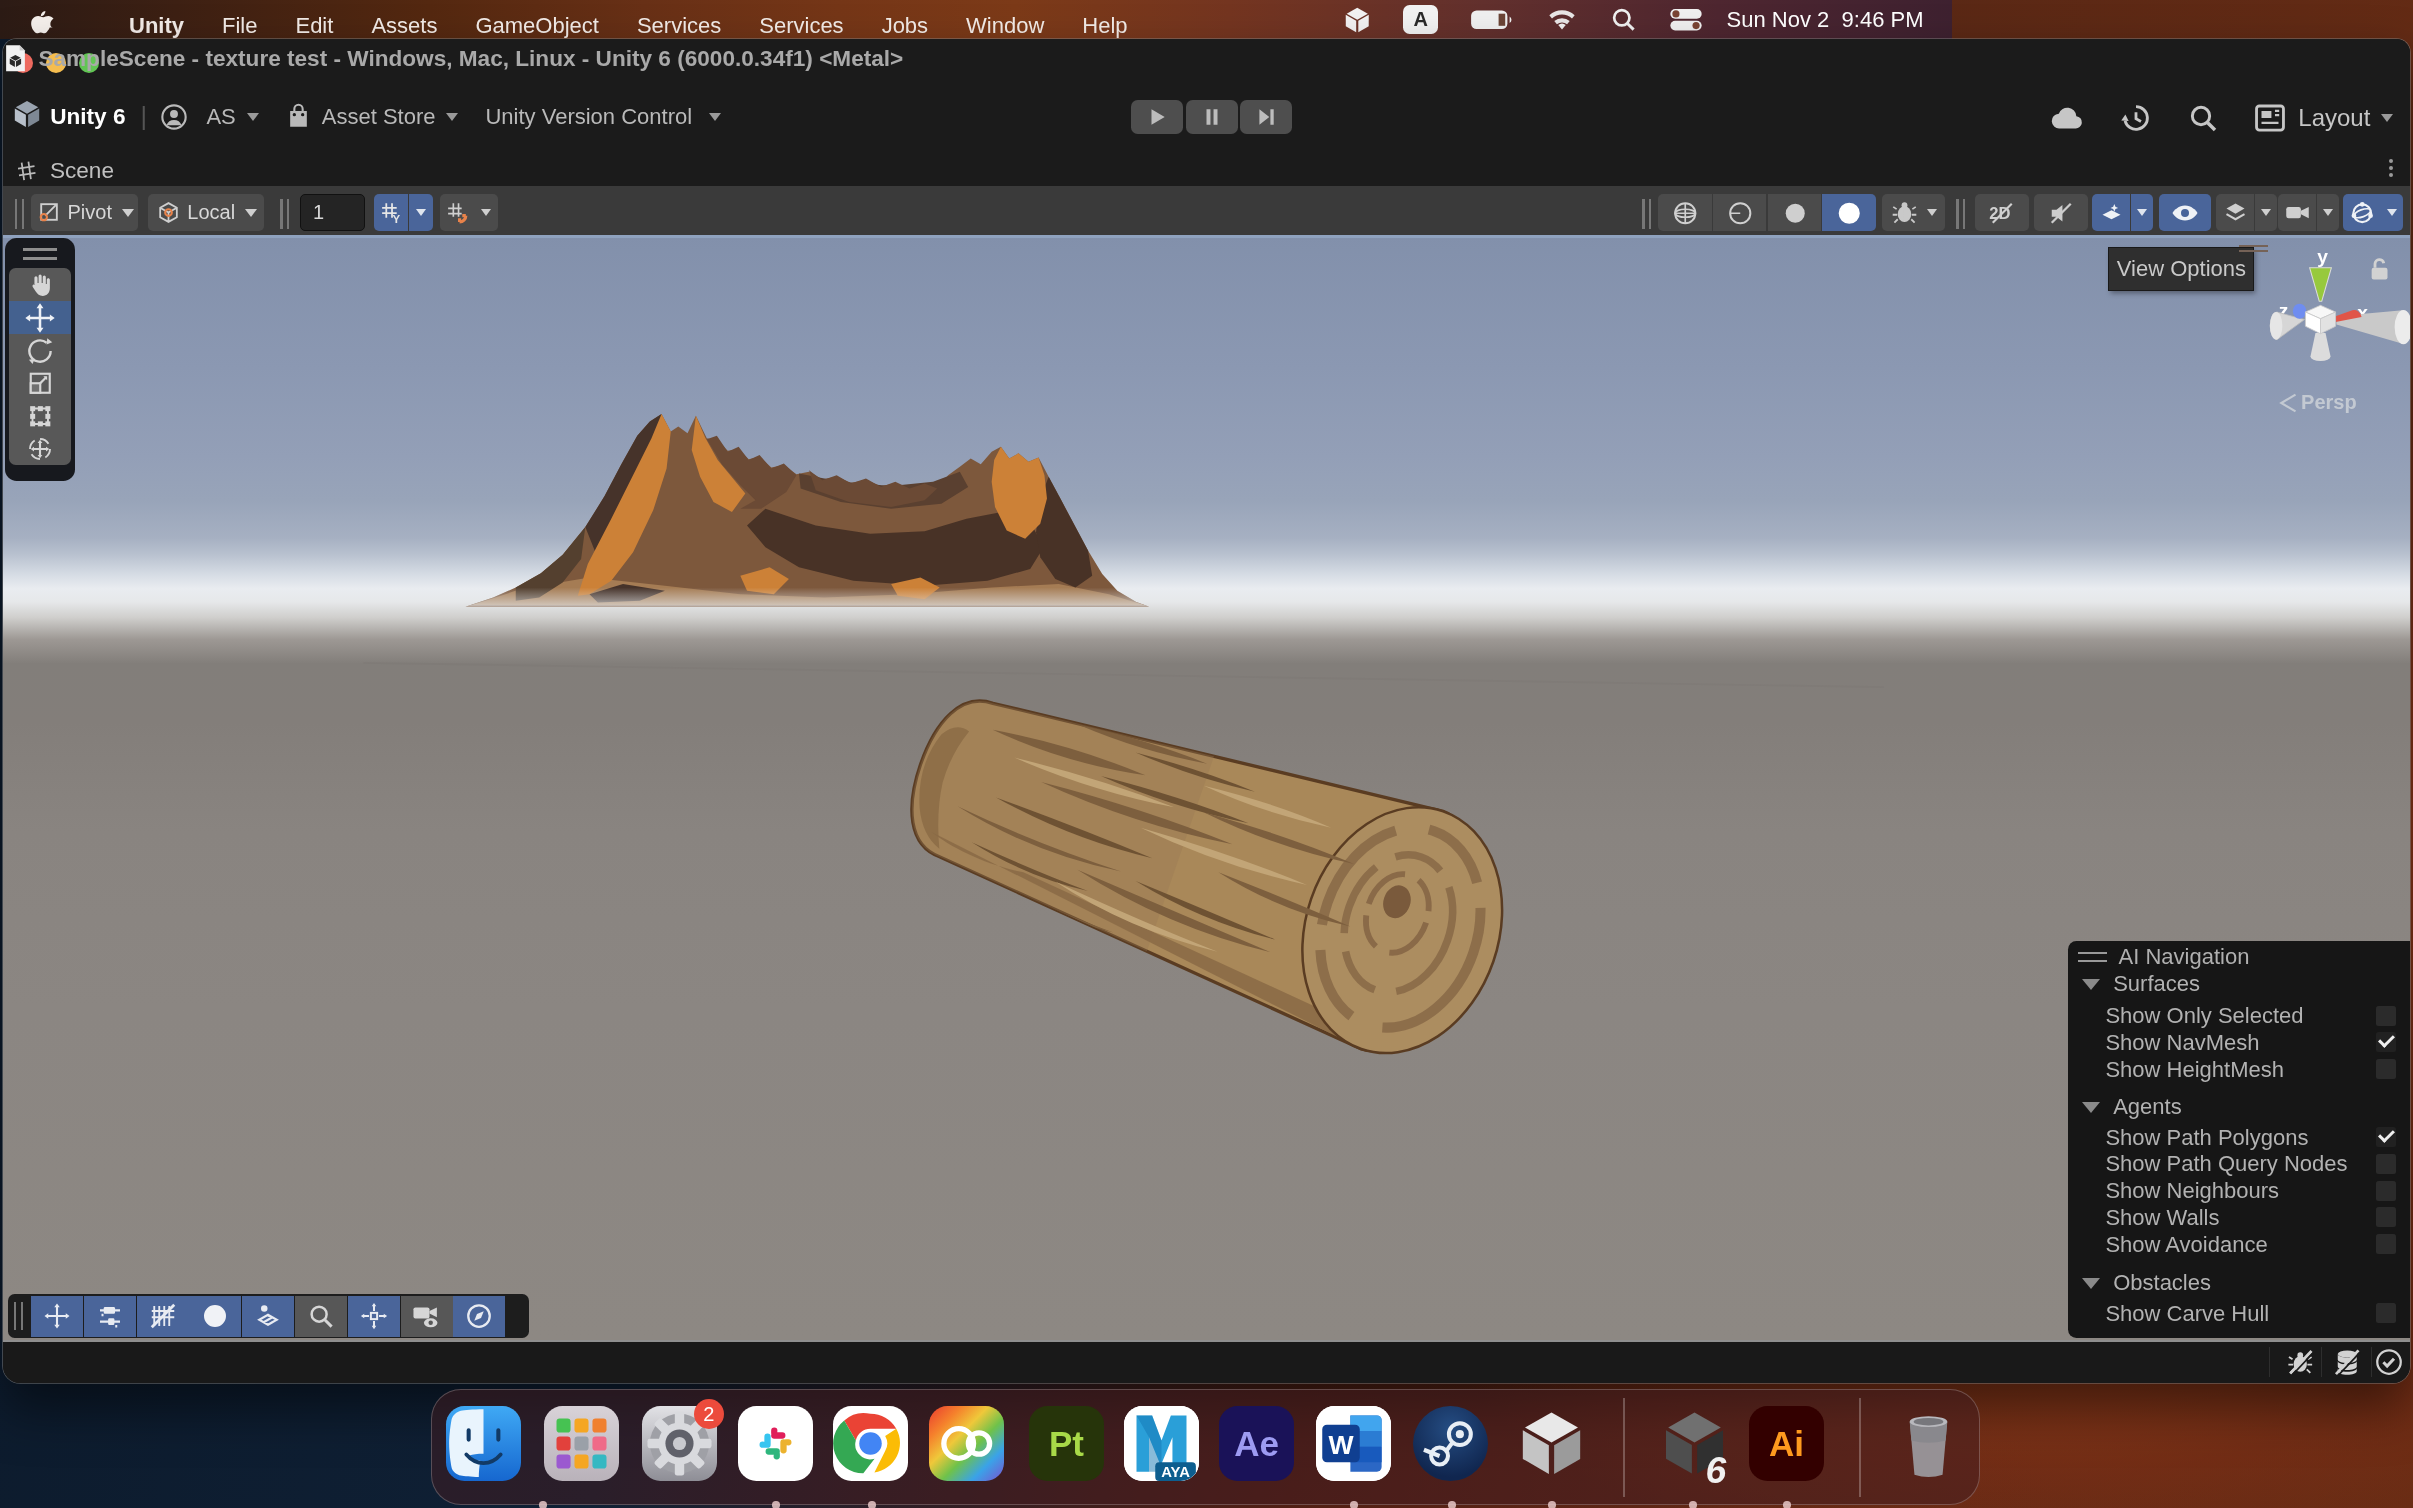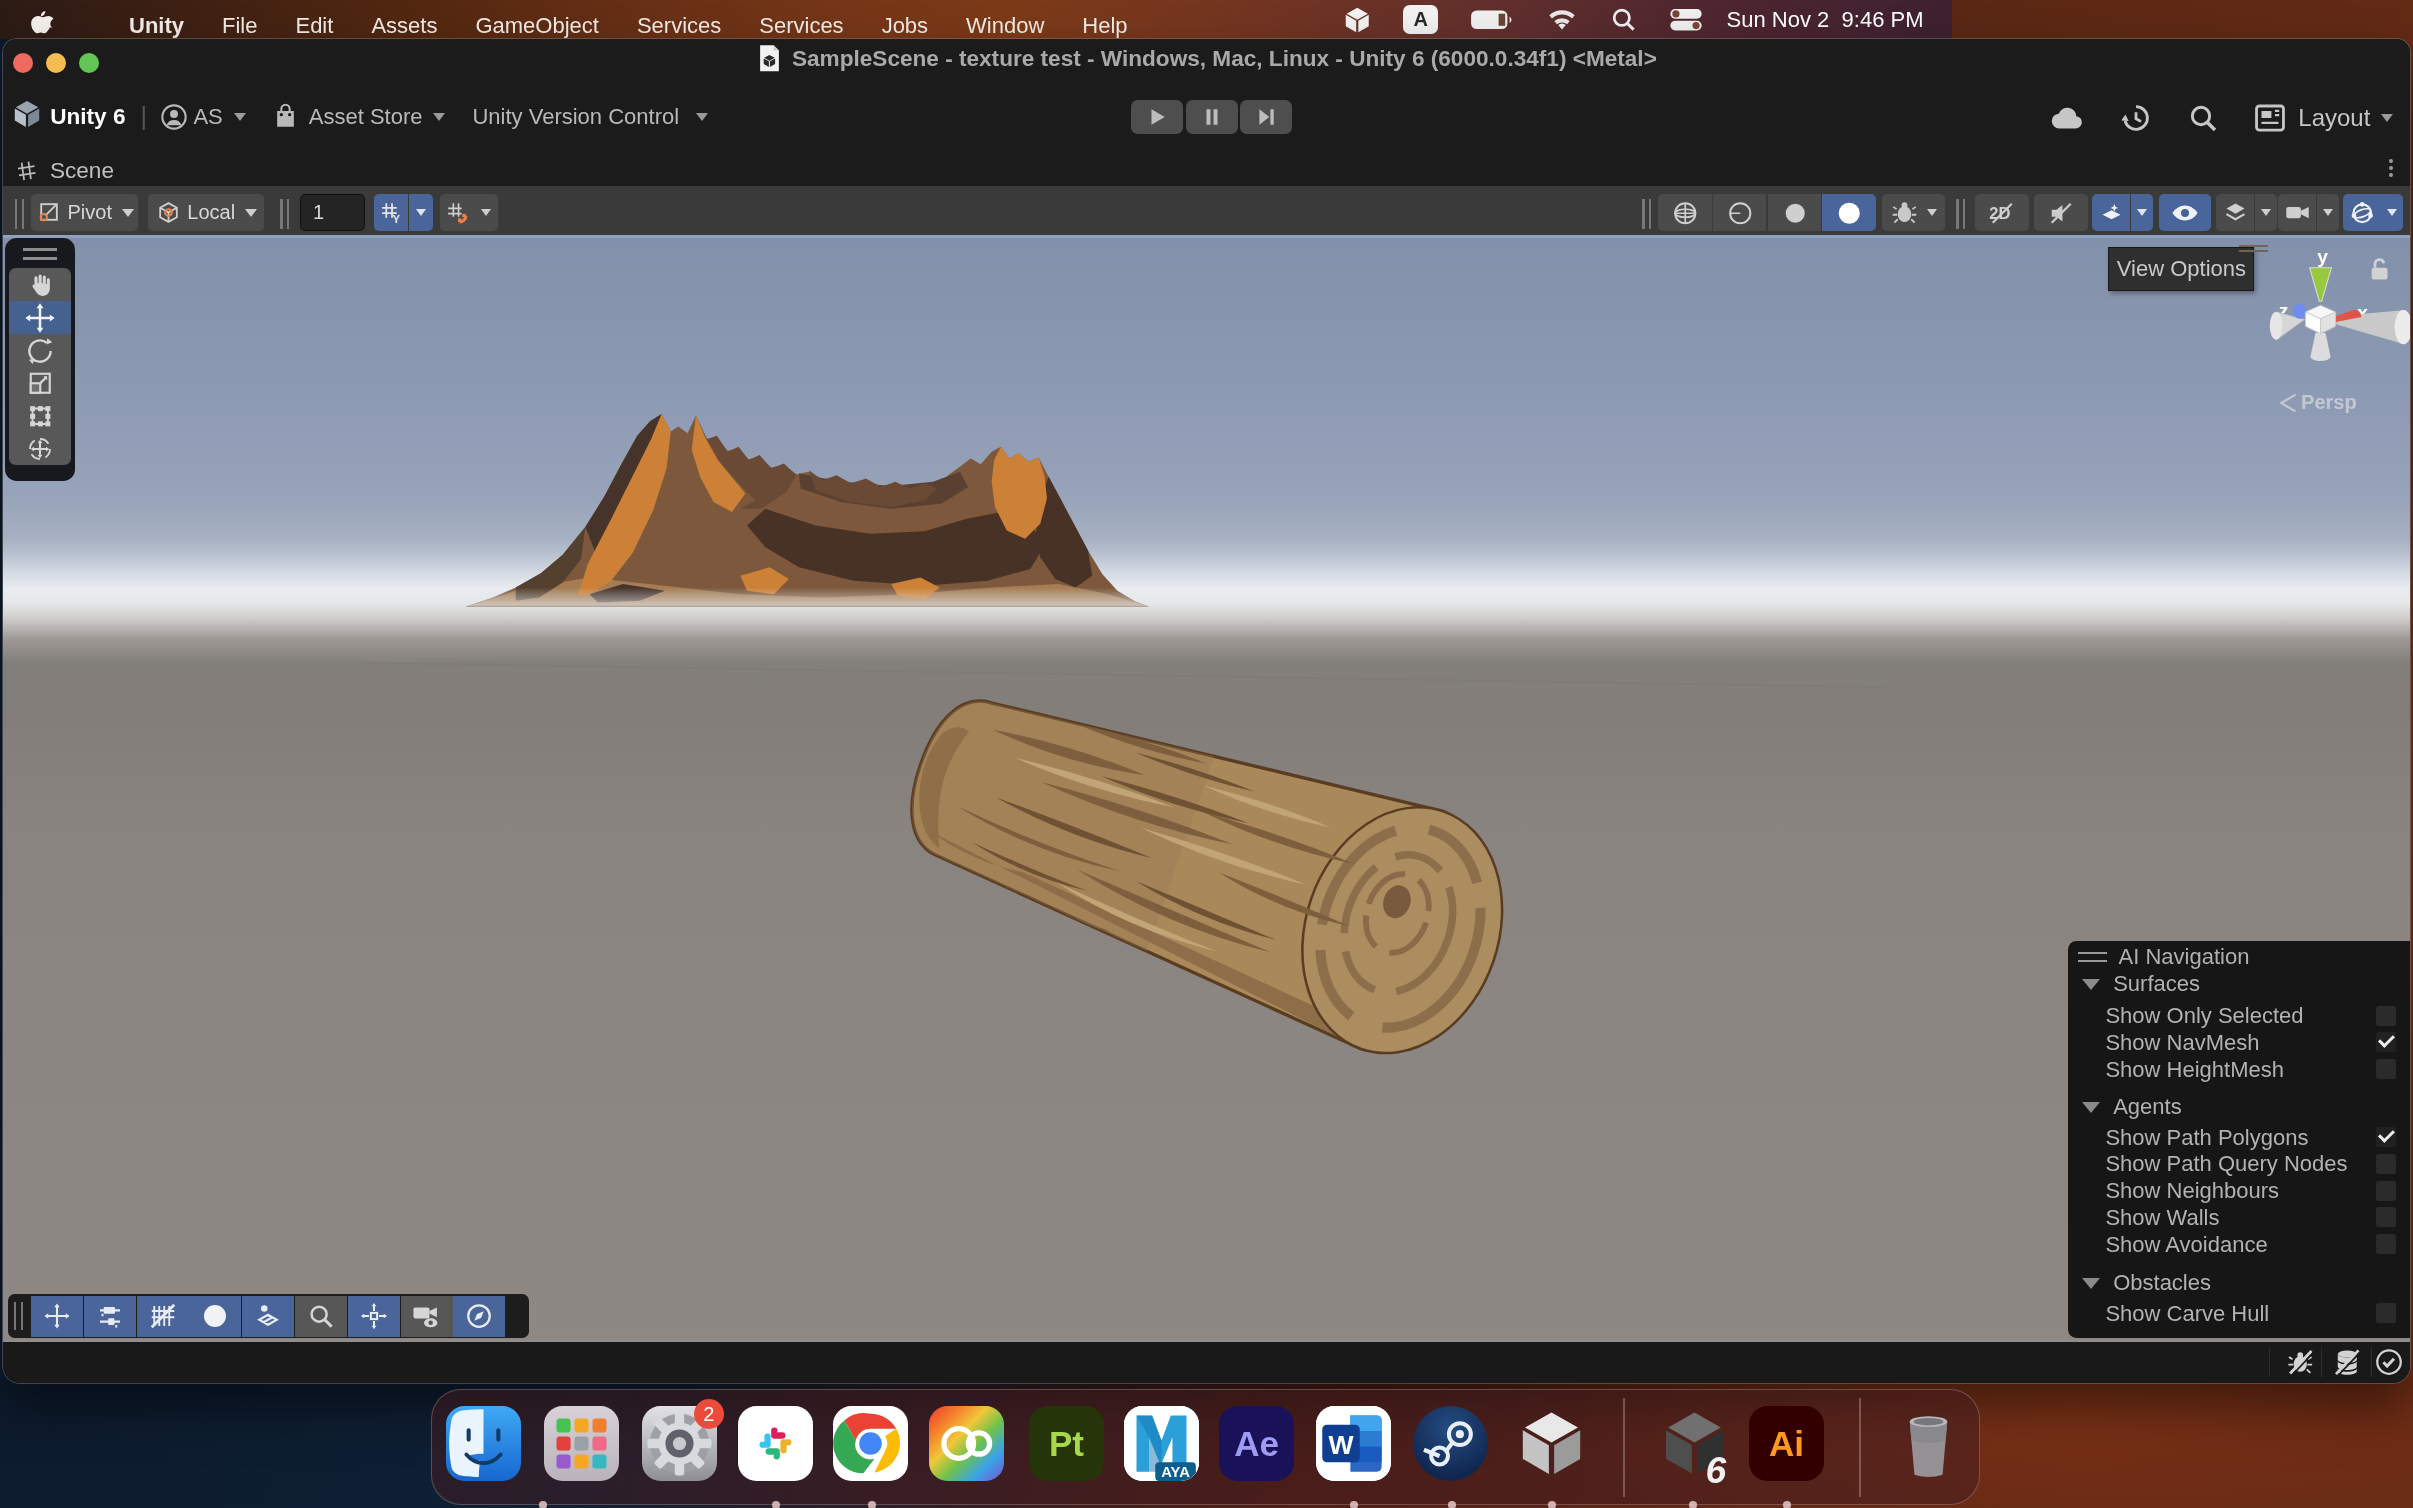--- a/index.html
+++ b/index.html
@@ -25,21 +25,21 @@
   .mbicon { margin-left:32px; display:flex; align-items:center; }
   
   #window { position:absolute; left:3.4px; top:39px; width:2407px; height:1344px;
     background:#1a1a1a; border-radius:13.4px 13.4px 17px 17px;
     box-shadow:0 0 0 0.8px rgba(140,140,140,.55), 0 25px 50px rgba(0,0,0,.5); overflow:hidden; }
   #titlebar { position:absolute; left:0; top:0; width:100%; height:39px; background:#1b1b1b; }
   .tl { position:absolute; top:14.2px; width:20px; height:20px; border-radius:50%; }
   #titlebar .t1 { left:10px; background:#ee6a5f; }
   #titlebar .t2 { left:43px; background:#f5bd4f; }
   #titlebar .t3 { left:76px; background:#62c554; }
-  #titlebar .title { position:absolute; top:0; left:0; width:100%; height:39px; display:flex; align-items:center; justify-content:center;
+  #titlebar .title { position:absolute; top:0; left:0; width:100%; height:39px; display:flex; align-items:center; justify-content:flex-start;
      color:#a9a9a9; font-weight:bold; font-size:22.6px; }
   #titlebar .title .doc { margin-right:10px; }
   
   #toolbar { position:absolute; left:0; top:39px; width:100%; height:77px; background:#1b1b1b; }
   #toolbar .left { position:absolute; left:8.4px; top:0; height:77px; display:flex; align-items:center; color:#b9b9b9; font-size:22px; }
   #toolbar .u6 { color:#fff; font-weight:bold; margin-left:8.4px; font-size:22.6px; }
   #toolbar .div { color:#555; margin:0 13.4px 0 15px; font-size:25px; font-weight:normal; }
   #toolbar .grp { display:flex; align-items:center; margin-right:27px; }
   .dn { width:0; height:0; border-left:6.7px solid transparent; border-right:6.7px solid transparent; border-top:8.4px solid #9a9a9a; display:inline-block; margin-left:11px; }
   #playbar { position:absolute; left:1128px; top:22px; display:flex; }
@@ -185,21 +185,21 @@
             <path fill="#b8c0ca" d="M3 11 L14.8 17.8 L14.8 30.8 L3 24 Z"></path>
           </svg></span>
         <span class="u6">Unity 6</span>
         <span class="div">|</span>
       <span class="grp" id="grp-as">
           <svg width="28" height="28" viewBox="0 0 24 24">
             <circle cx="12" cy="12" r="10" fill="none" stroke="#b9b9b9" stroke-width="1.8"></circle>
             <circle cx="12" cy="9.5" r="3.4" fill="#b9b9b9"></circle>
             <path d="M5.5 19a7 7 0 0 1 13 0" fill="#b9b9b9"></path>
           </svg>
-          <span style="margin-left:5px">AS</span>
+          <span style="margin-left:18px">AS</span>
           <span class="dn"></span>
         </span>
       <span class="grp" id="grp-store">
           <svg width="25" height="28.5" viewBox="0 0 24 26">
             <path fill="#b9b9b9" d="M4 8h16v15H4z"></path>
             <path fill="none" stroke="#b9b9b9" stroke-width="2" d="M8 10V6a4 4 0 0 1 8 0v4"></path>
             <circle cx="8" cy="11.5" r="1.6" fill="#1b1b1b"></circle>
             <circle cx="16" cy="11.5" r="1.6" fill="#1b1b1b"></circle>
           </svg>
           <span style="margin-left:11px">Asset Store</span>

